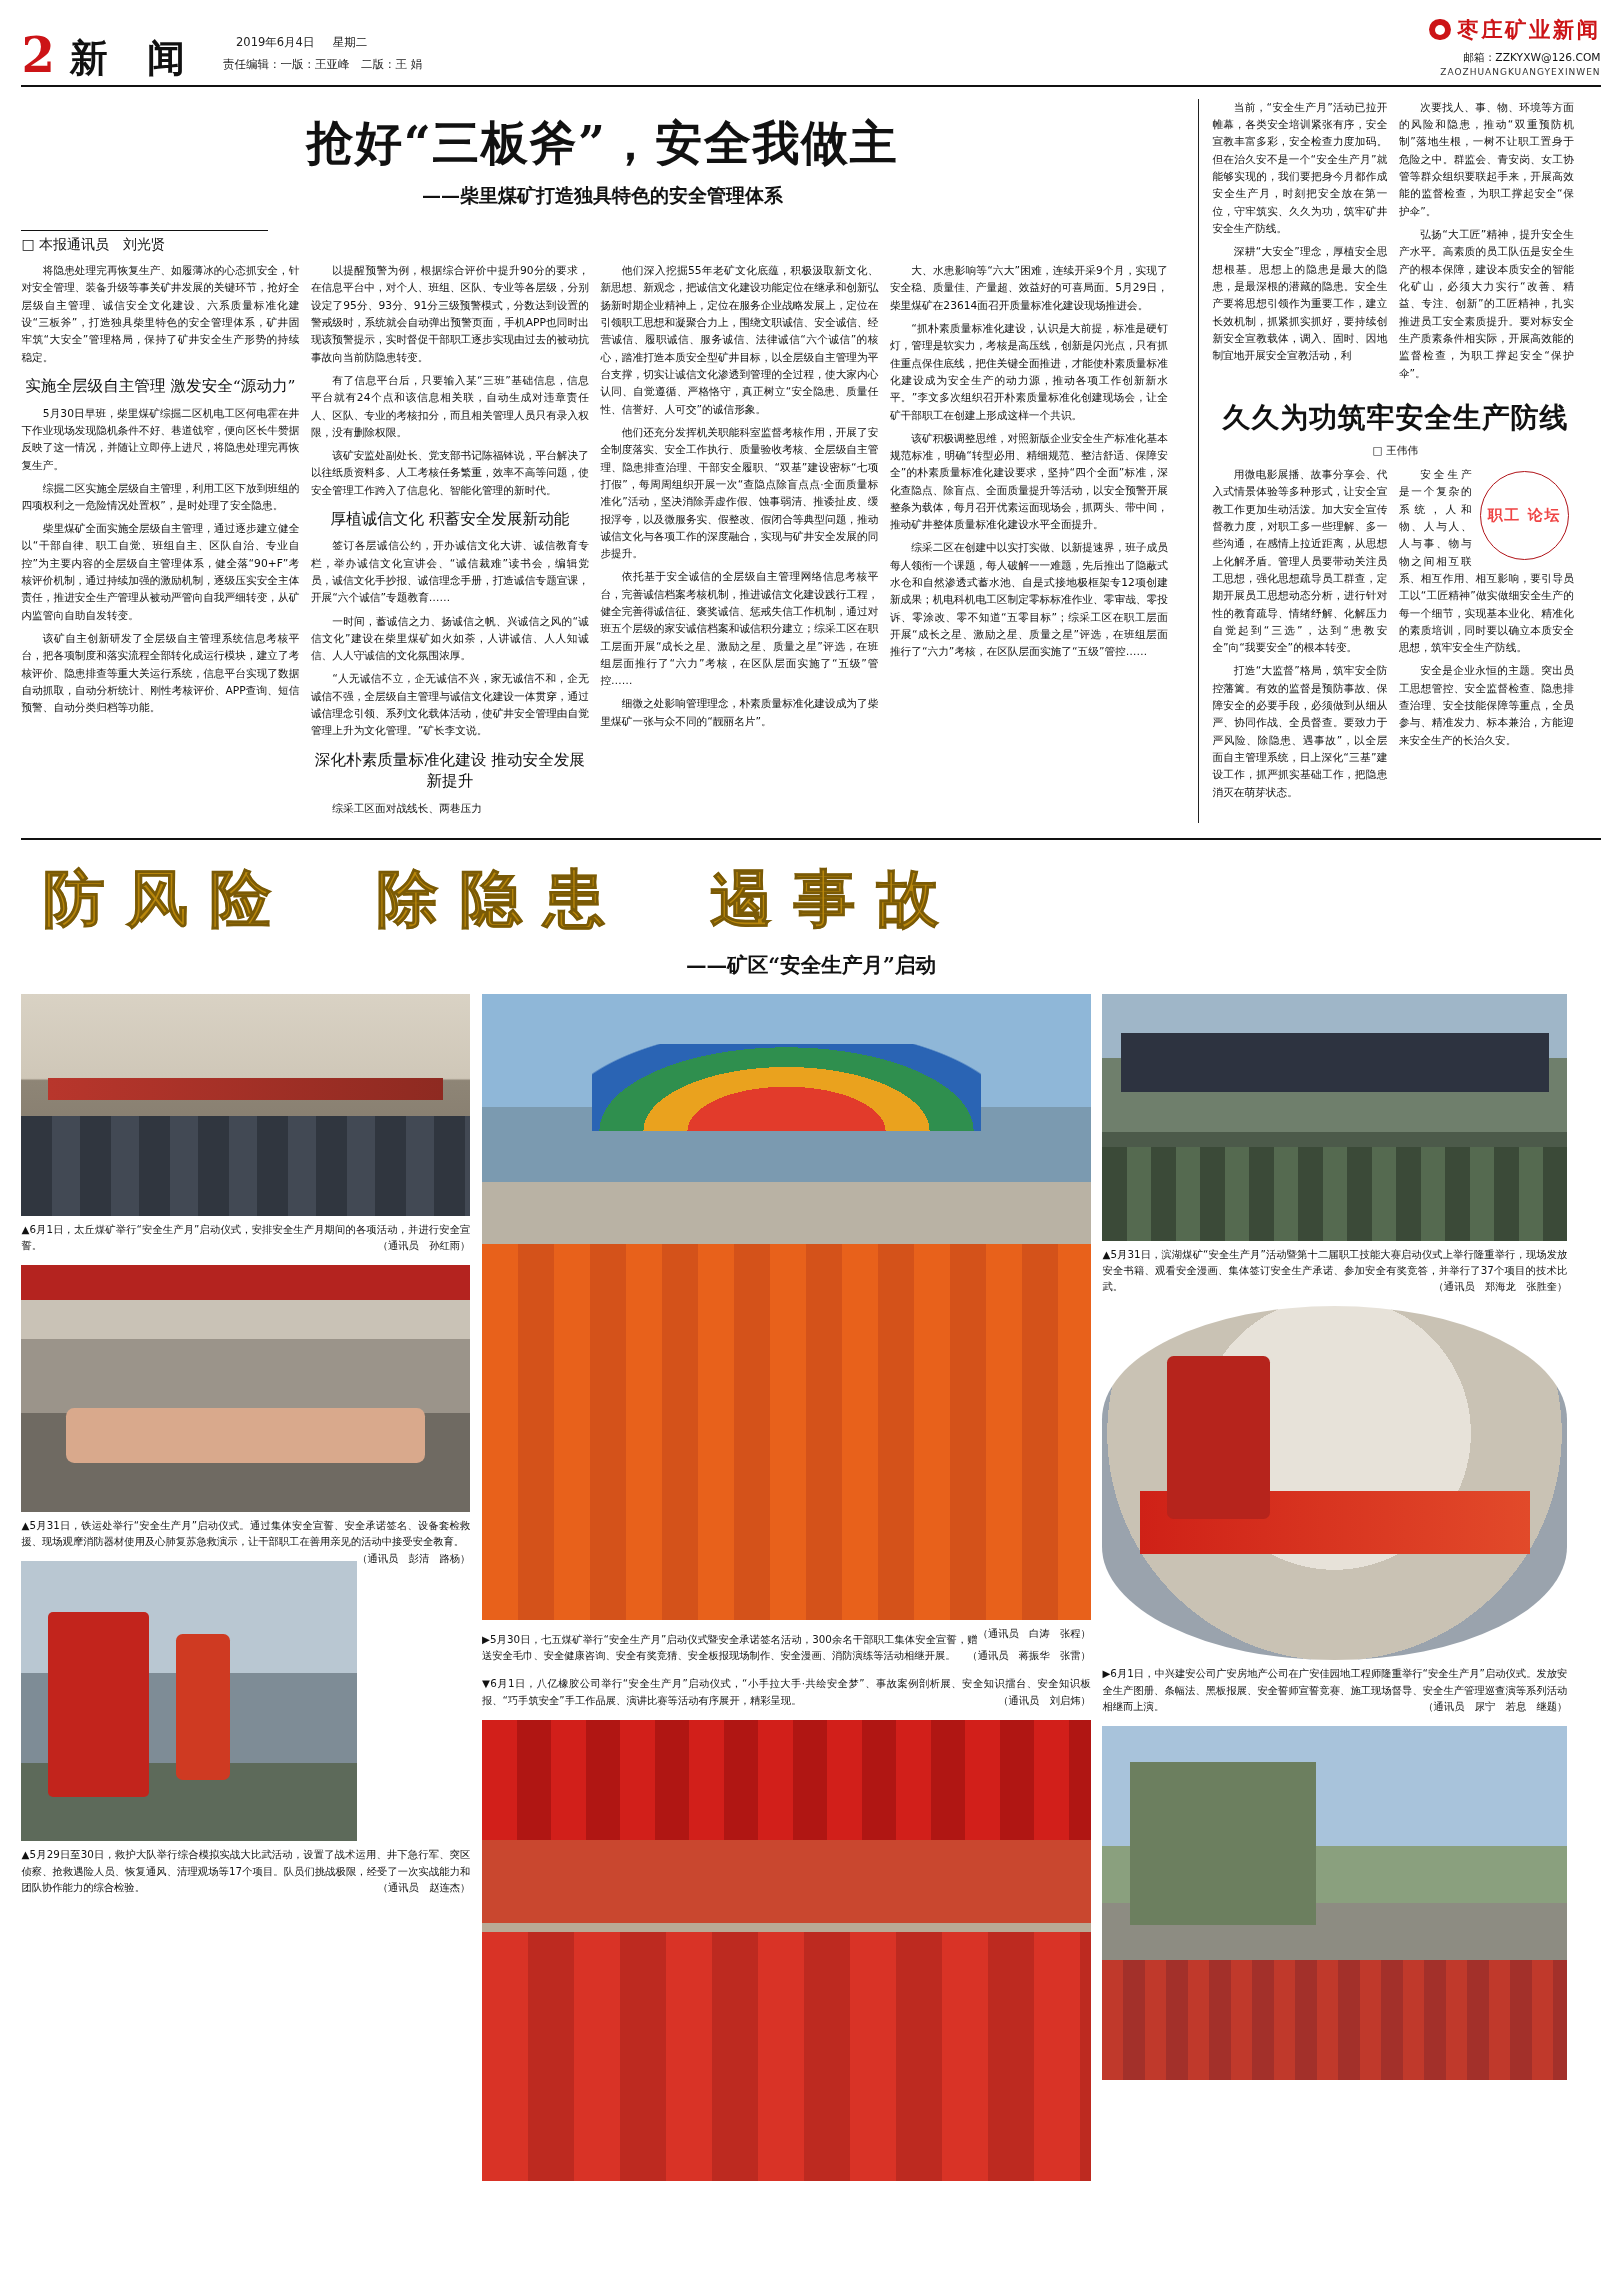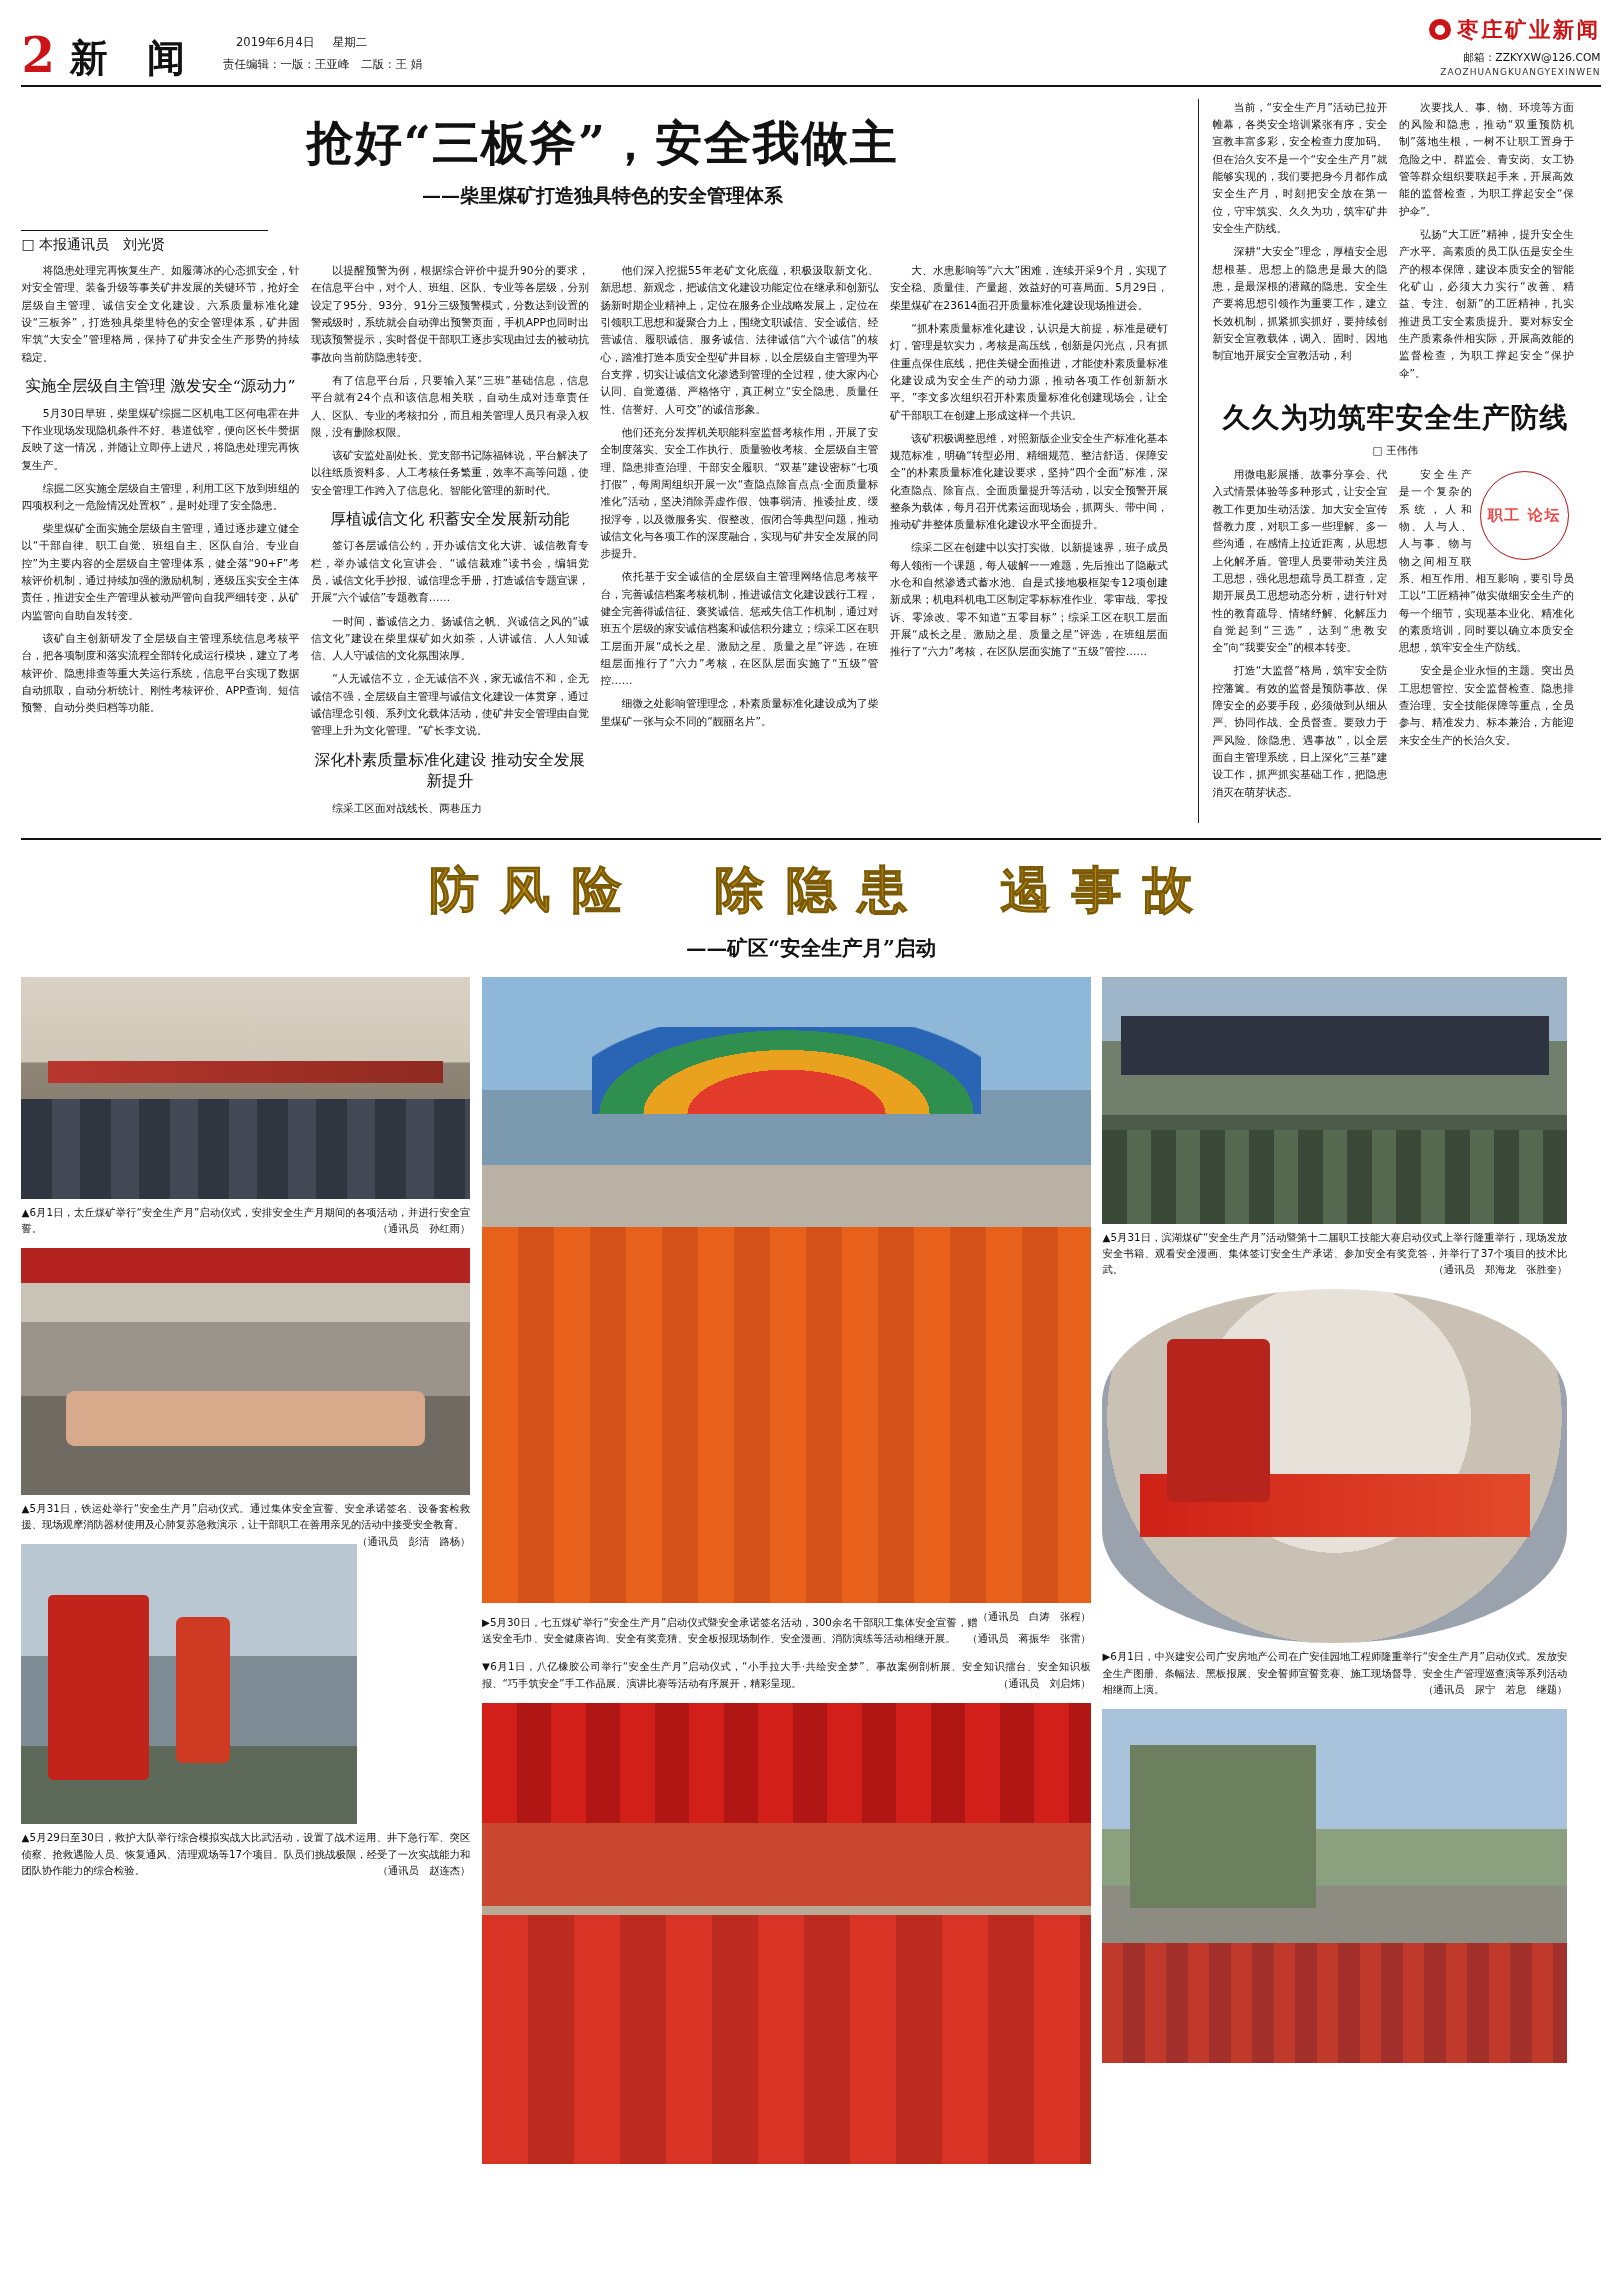--- a/index.html
+++ b/index.html
@@ -69,21 +69,21 @@
   .seal {
     width:89px; height:89px; border:1.6px solid #b01217; border-radius:50%;
     color:#ef4444; font-size:15px; font-weight:bold; font-family:"DejaVu Serif",serif;
     display:flex; flex-direction:column; align-items:center; justify-content:center;
     float:right; margin:5px 5px 5px 8.2px; line-height:1.25; letter-spacing:1.6px;
   }
 
   
   .feature { margin-top:15px; border-top:2.5px solid #111; padding-top:16.5px; }
   .feature-title {
-    text-align:center; font-size:50px; font-weight:bold; color:#b8860b;
+    text-align:left; font-size:62px; font-weight:bold; color:#b8860b;
     font-family:Liberation Serif, serif; letter-spacing:21.4px; text-indent:21.4px;
     -webkit-text-stroke:0.8px #7a5a06;
   }
   .feature-sub { text-align:center; font-size:20.6px; font-weight:bold; margin-top:10px; font-family:"DejaVu Serif",serif;}
 
   .grid { display:flex; gap:11.5px; margin-top:15px; }
   .gcol-l { width:449px; }
   .gcol-m { width:609px; }
   .gcol-r { width:465px; }
 

